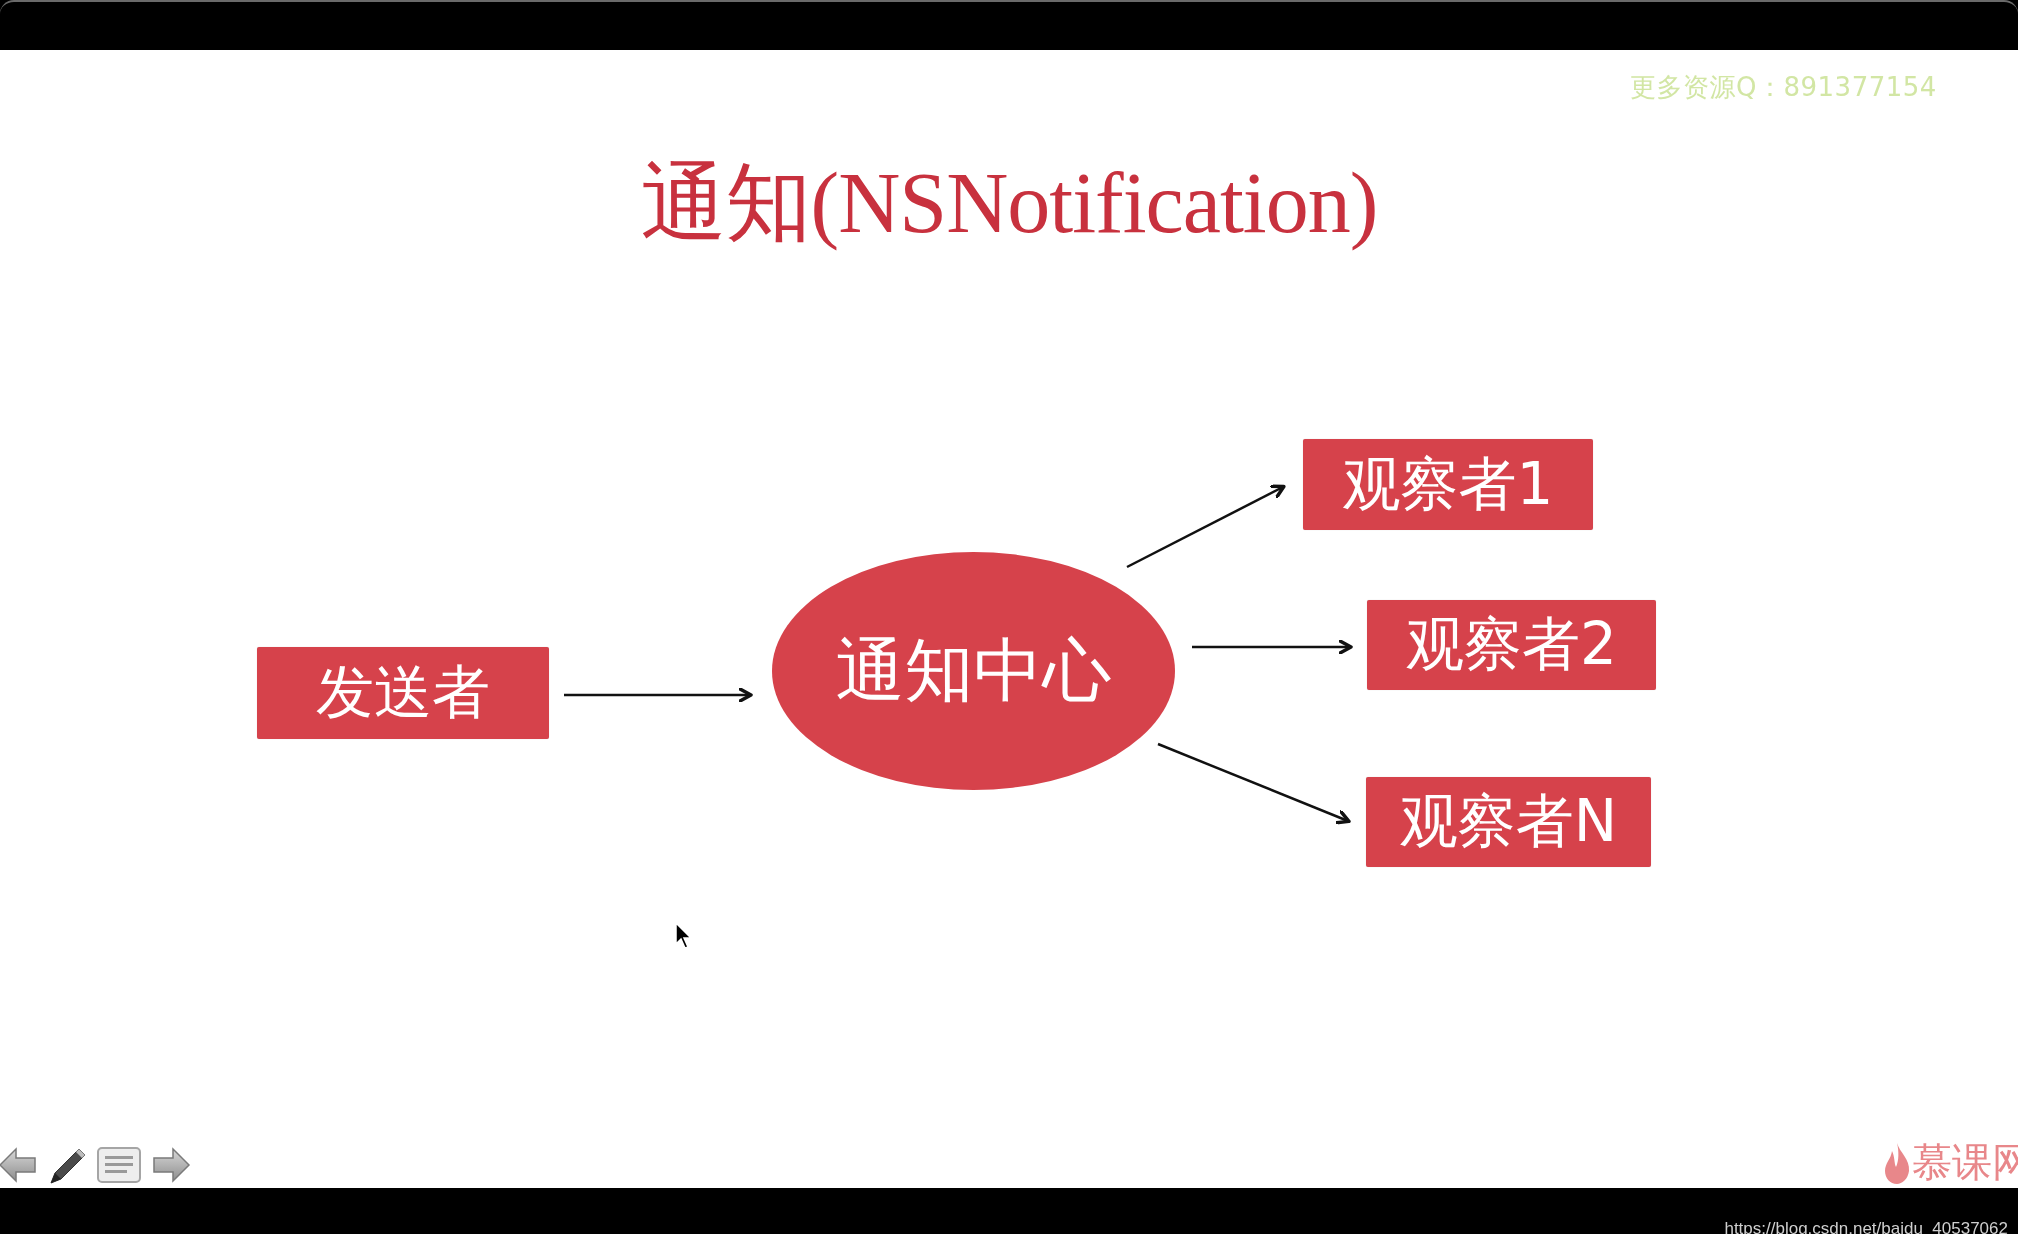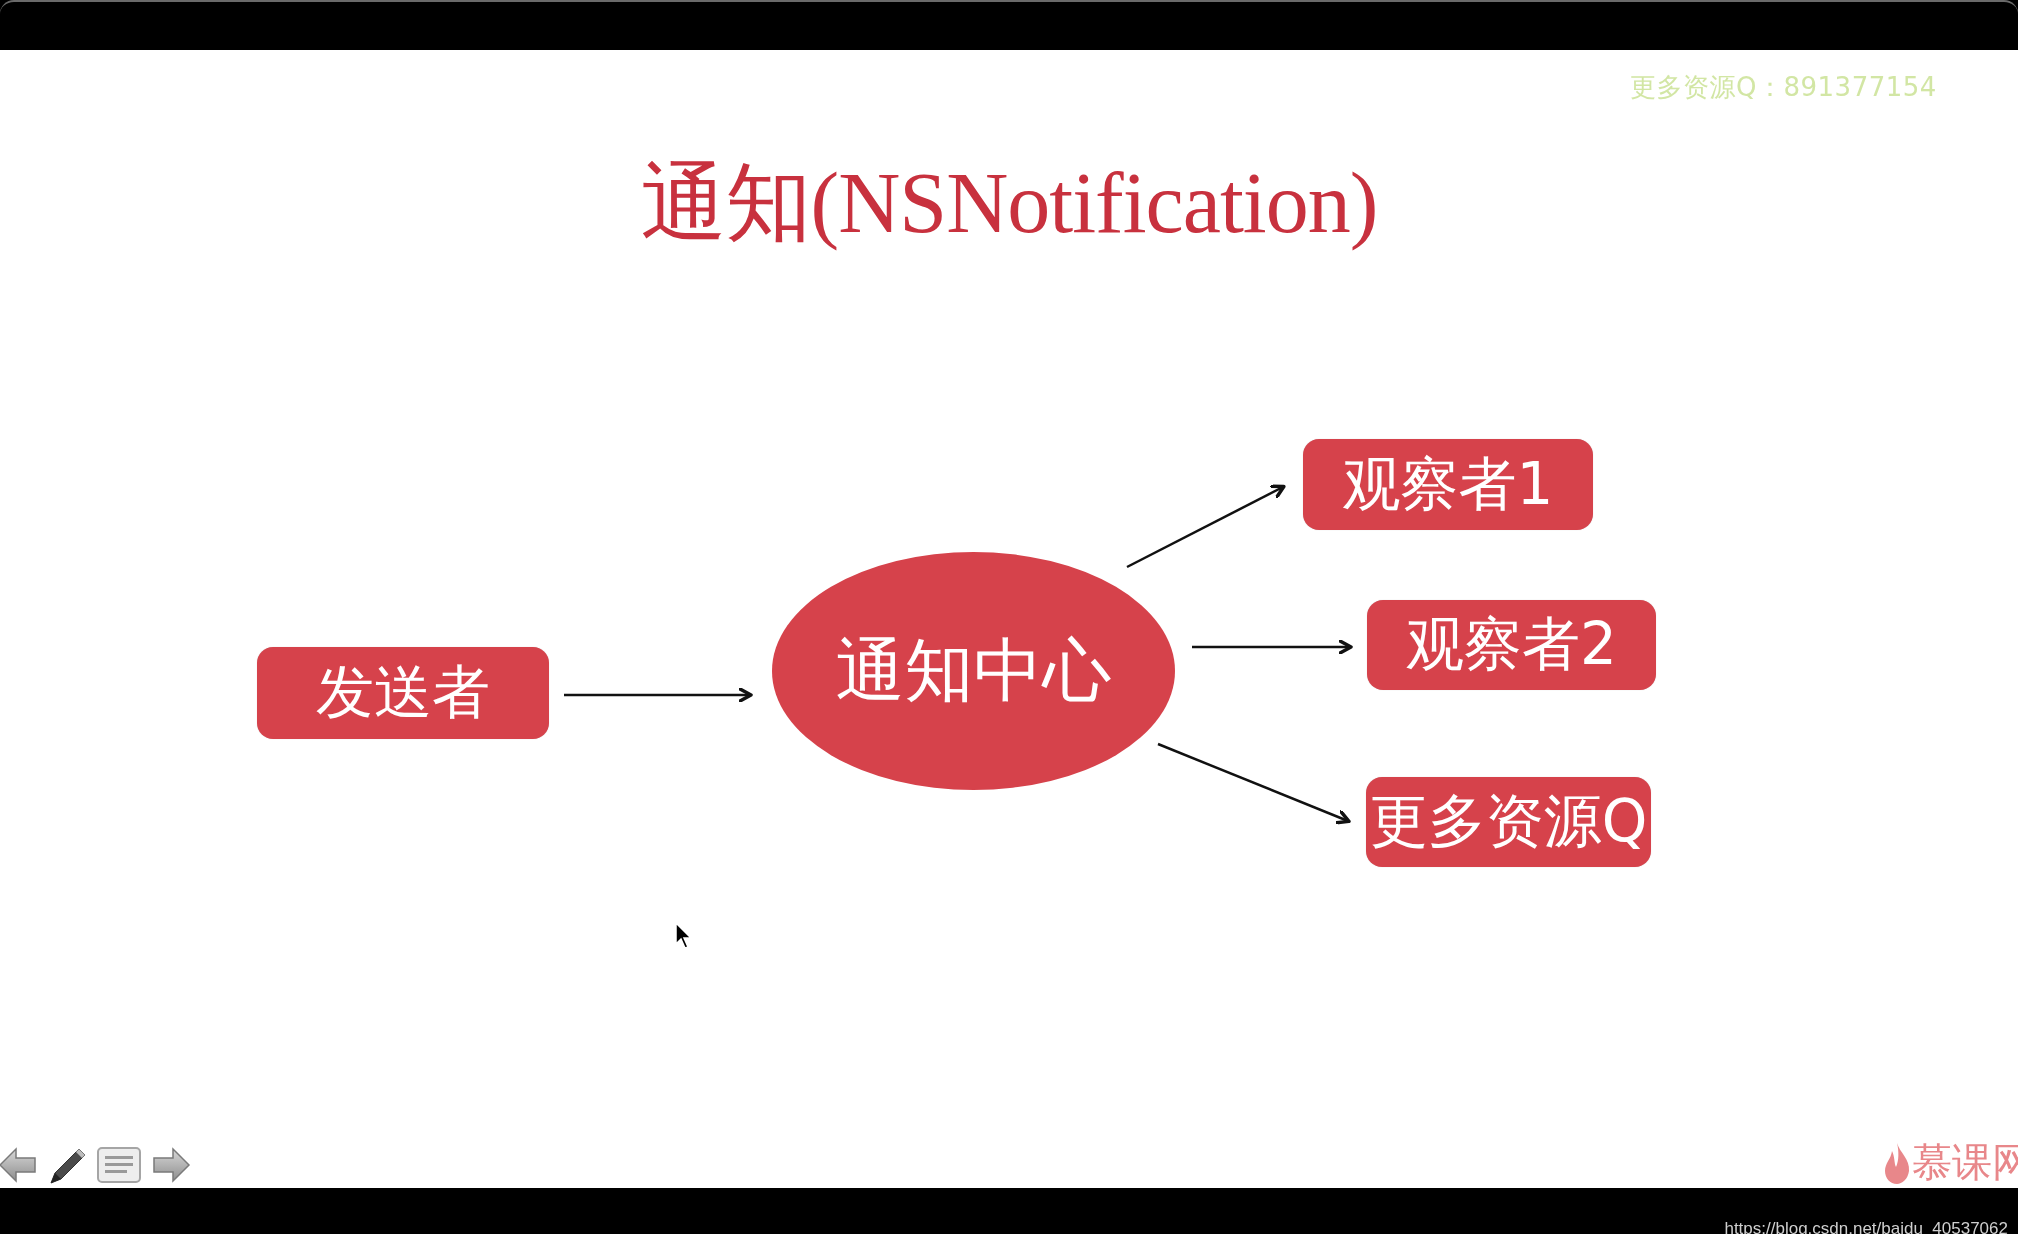--- a/index.html
+++ b/index.html
@@ -19,21 +19,21 @@
   .watermark {
     position:absolute; left:1630px; top:20px; font-size:26px;
     color:#d2e6a4; letter-spacing:0.5px; white-space:nowrap;
   }
   .title {
     position:absolute; left:0; width:2018px; top:95px; text-align:center;
     font-size:86px; color:#c8313e; font-family:Liberation Serif, serif;
     white-space:nowrap; letter-spacing:-1px;
   }
   .box {
-    position:absolute; background:#d6424b; border-radius:16px;
+    position:absolute; background:#d6424b; border-radius:2px;
     color:#fff; display:flex; align-items:center; justify-content:center;
     font-size:58px; white-space:nowrap; box-shadow:0 0 1px rgba(0,0,0,0.2);
   }
   .ellipse {
     position:absolute; left:772px; top:502px; width:403px; height:238px;
     background:#d6424b; border-radius:50%;
     color:#fff; display:flex; align-items:center; justify-content:center;
     font-size:69px; white-space:nowrap;
   }
   svg.arrows { position:absolute; left:0; top:0; }
@@ -84,21 +84,21 @@
       <span>通知中心</span>
     </div>
 
     <div class="box" style="left:1303px; top:389px; width:290px; height:91px;">
       <span>观察者1</span>
     </div>
     <div class="box" style="left:1367px; top:550px; width:289px; height:90px;">
       <span>观察者2</span>
     </div>
     <div class="box" style="left:1366px; top:727px; width:285px; height:90px;">
-      <span>更多资源Q</span>
+      <span>观察者N</span>
     </div>
 
     <div class="toolbar">
       <div class="tb-btn" style="width:38px;">
         <svg width="38" height="40">
           <defs>
               <linearGradient id="g1" x1="0" y1="0" x2="0" y2="1">
                 <stop offset="0" stop-color="#d8d8d8"></stop>
                 <stop offset="1" stop-color="#8e8e8e"></stop>
               </linearGradient>

